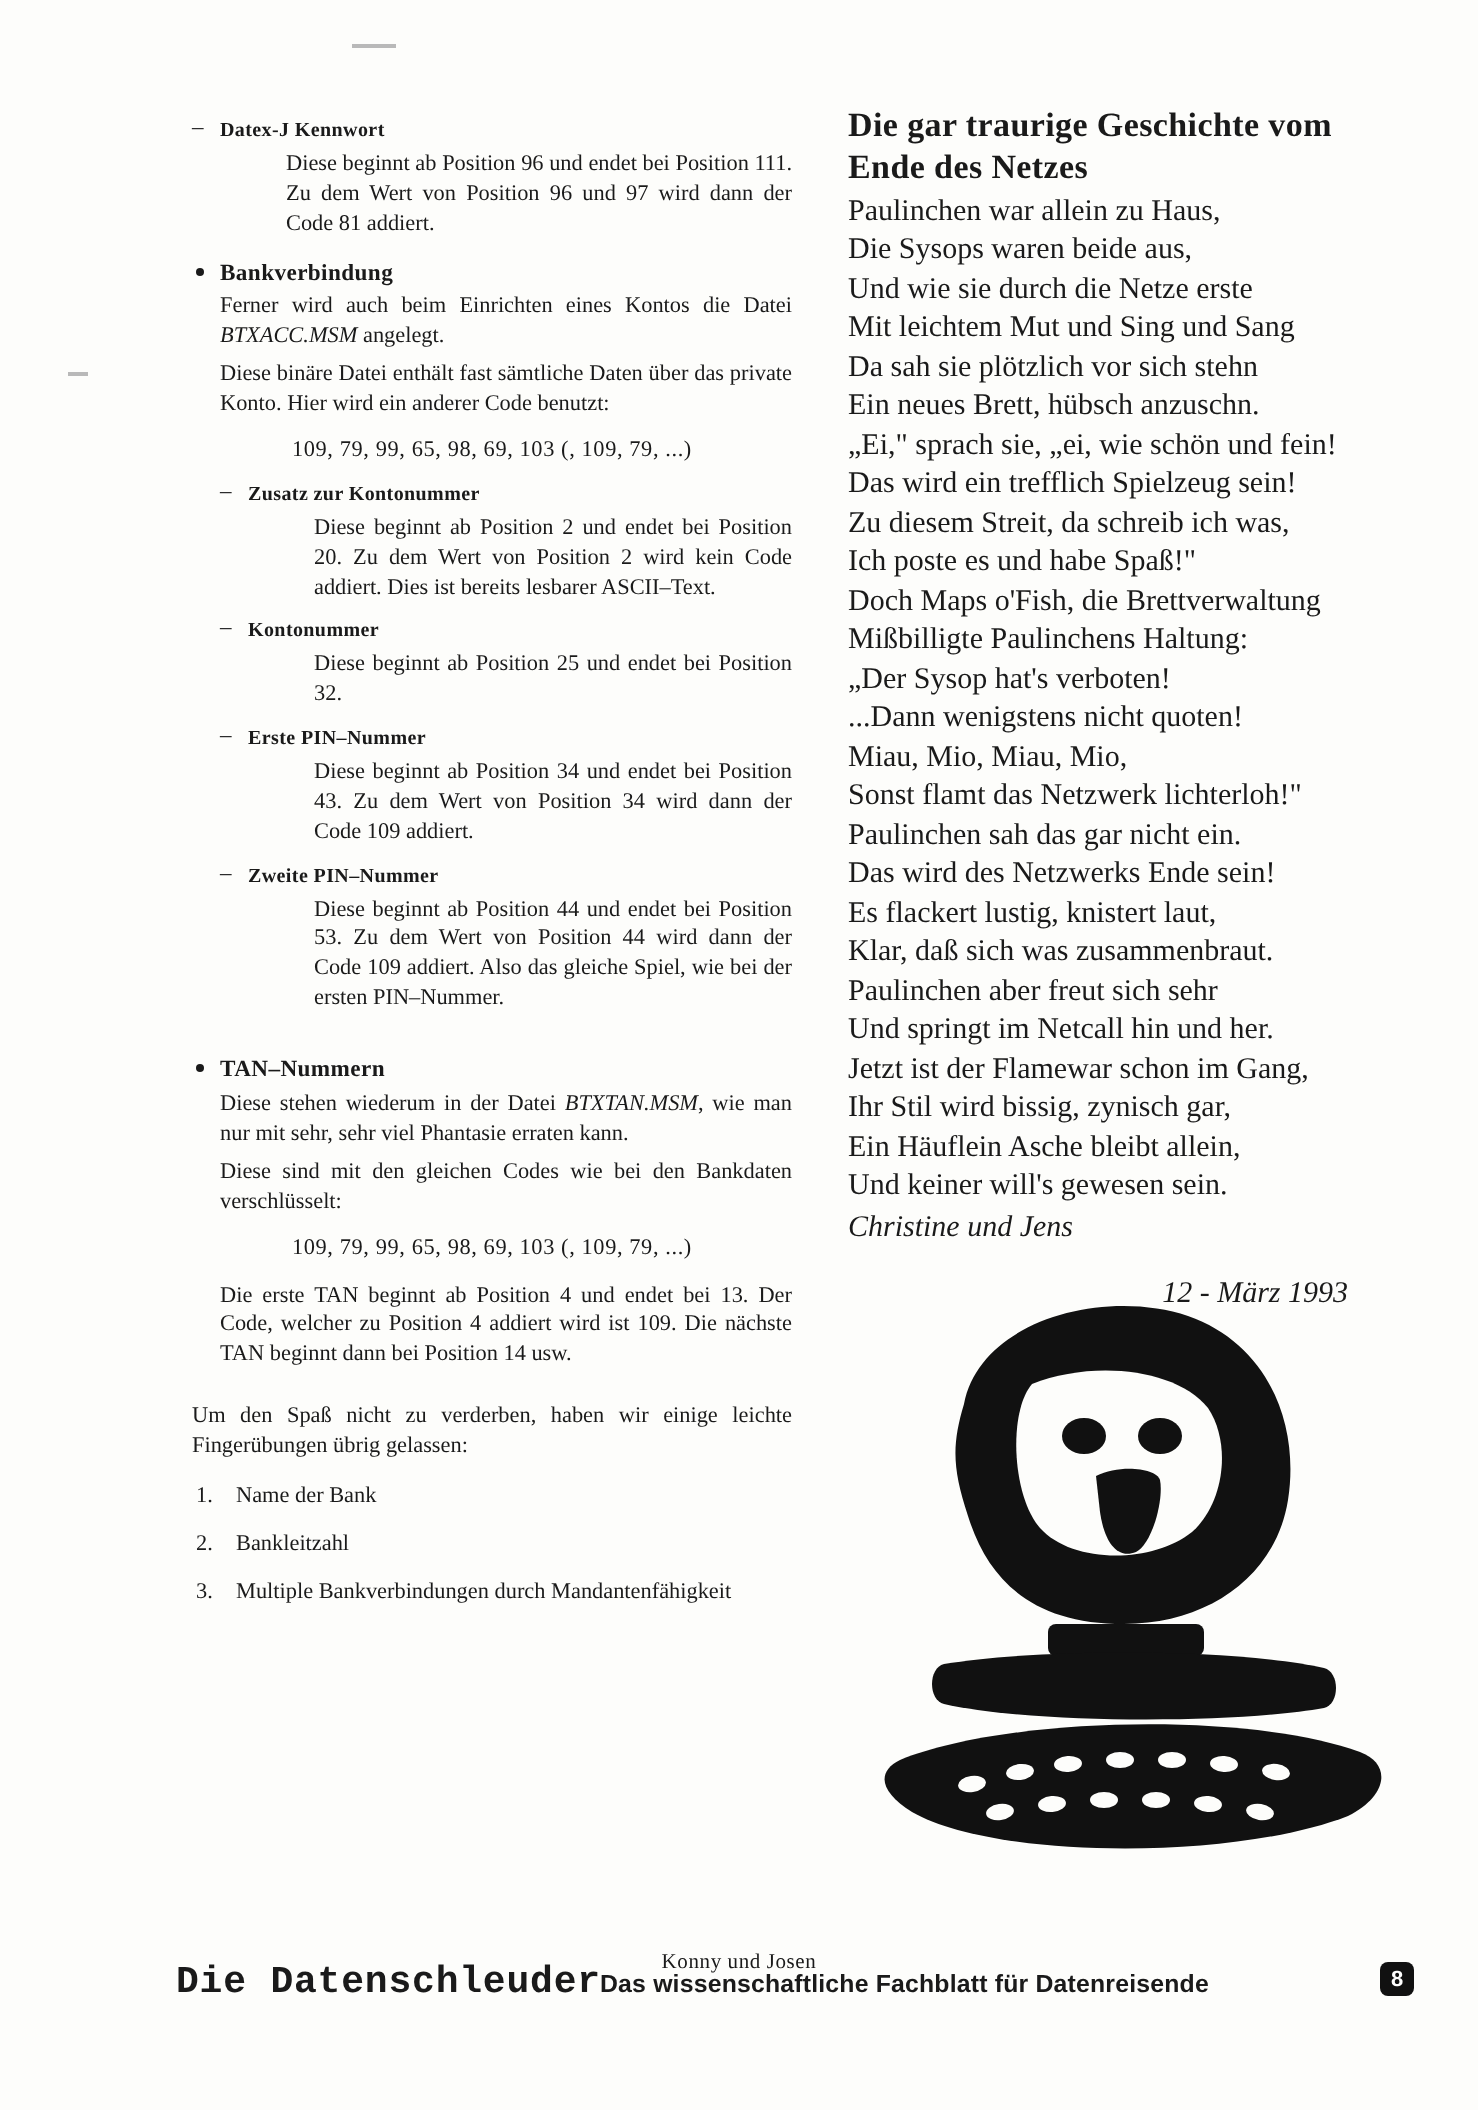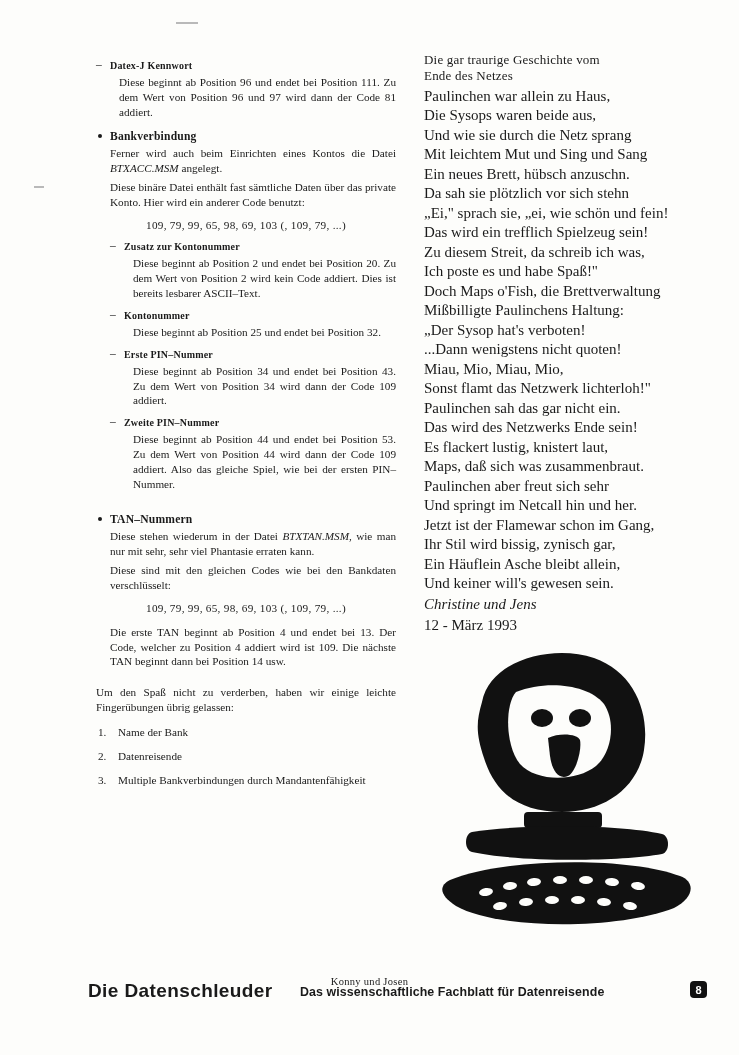--- a/index.html
+++ b/index.html
@@ -70,21 +70,21 @@
   .sub-head {
     font-weight: bold;
     font-size: 10px;
     letter-spacing: .2px;
   }
   .body-text {
     margin-top: 2px;
     text-align: justify;
   }
   .deep-indent {
-    margin-left: 9px;
+    margin-left: 33px;
   }
   .italic { font-style: italic; }
   .code-line {
     margin-top: 8px;
     margin-bottom: 4px;
     margin-left: 36px;
     font-family: "Liberation Serif", serif;
     letter-spacing: .3px;
   }
   .para { margin-top: 4px; text-align: justify; }
@@ -99,39 +99,40 @@
     margin-top: 9px;
     text-align: justify;
   }
   .numlist li .num {
     position: absolute;
     left: 2px;
     top: 0;
   }
   
   .poem-title {
-    font-weight: normal;
-    font-size: 13px;
+    font-weight: bold;
+    font-size: 17px;
     line-height: 1.25;
     letter-spacing: .2px;
     margin-bottom: 2px;
   }
   .poem {
     font-size: 15px;
     line-height: 1.30;
     font-family: "Liberation Serif", serif;
   }
   .poem div { white-space: nowrap; }
   .poem-sign {
     font-style: italic;
     margin-top: 1px;
   }
   .poem-date {
-    text-align: left;
-    margin-top: 2px;
+    font-style: italic;
+    text-align: right;
+    margin-top: 14px;
     padding-right: 40px;
   }
   
   .drawing {
     position: absolute;
     left: 412px;
     top: 630px;
     width: 300px;
     height: 300px;
   }
@@ -142,21 +143,21 @@
     right: 0;
     top: 976px;
     text-align: center;
     font-size: 10.5px;
     letter-spacing: .3px;
   }
   .masthead {
     position: absolute;
     left: 88px;
     top: 980px;
-    font-family: Liberation Sans, sans-serif;
+    font-family: Liberation Mono, monospace;
     font-weight: bold;
     font-size: 19px;
     letter-spacing: .4px;
   }
   .footer-tag {
     position: absolute;
     left: 300px;
     top: 985px;
     font-family: "Liberation Sans", sans-serif;
     font-weight: bold;
@@ -258,55 +259,55 @@
 
     <div class="para" style="margin-top:16px;">Um den Spaß nicht zu verderben, haben wir einige leichte Fingerübungen übrig gelassen:</div>
 
     <ul class="numlist">
       <li>
         <span class="num">1.</span>
         <span>Name der Bank</span>
       </li>
       <li>
         <span class="num">2.</span>
-        <span>Datenreisende</span>
+        <span>Bankleitzahl</span>
       </li>
       <li>
         <span class="num">3.</span>
         <span>Multiple Bankverbindungen durch Mandantenfähigkeit</span>
       </li>
     </ul>
   </div>
 
   <div class="col-right">
     <div class="poem-title">
       <div>Die gar traurige Geschichte vom</div>
       <div>Ende des Netzes</div>
     </div>
     <div class="poem">
       <div>Paulinchen war allein zu Haus,</div>
       <div>Die Sysops waren beide aus,</div>
-      <div>Und wie sie durch die Netz sprang</div>
+      <div>Und wie sie durch die Netze erste</div>
       <div>Mit leichtem Mut und Sing und Sang</div>
+      <div>Da sah sie plötzlich vor sich stehn</div>
       <div>Ein neues Brett, hübsch anzuschn.</div>
-      <div>Da sah sie plötzlich vor sich stehn</div>
       <div>„Ei," sprach sie, „ei, wie schön und fein!</div>
       <div>Das wird ein trefflich Spielzeug sein!</div>
       <div>Zu diesem Streit, da schreib ich was,</div>
       <div>Ich poste es und habe Spaß!"</div>
       <div>Doch Maps o'Fish, die Brettverwaltung</div>
       <div>Mißbilligte Paulinchens Haltung:</div>
       <div>„Der Sysop hat's verboten!</div>
       <div>...Dann wenigstens nicht quoten!</div>
       <div>Miau, Mio, Miau, Mio,</div>
       <div>Sonst flamt das Netzwerk lichterloh!"</div>
       <div>Paulinchen sah das gar nicht ein.</div>
       <div>Das wird des Netzwerks Ende sein!</div>
       <div>Es flackert lustig, knistert laut,</div>
-      <div>Maps, daß sich was zusammenbraut.</div>
+      <div>Klar, daß sich was zusammenbraut.</div>
       <div>Paulinchen aber freut sich sehr</div>
       <div>Und springt im Netcall hin und her.</div>
       <div>Jetzt ist der Flamewar schon im Gang,</div>
       <div>Ihr Stil wird bissig, zynisch gar,</div>
       <div>Ein Häuflein Asche bleibt allein,</div>
       <div>Und keiner will's gewesen sein.</div>
       <div class="poem-sign">Christine und Jens</div>
       <div class="poem-date">12 - März 1993</div>
     </div>
   </div>

